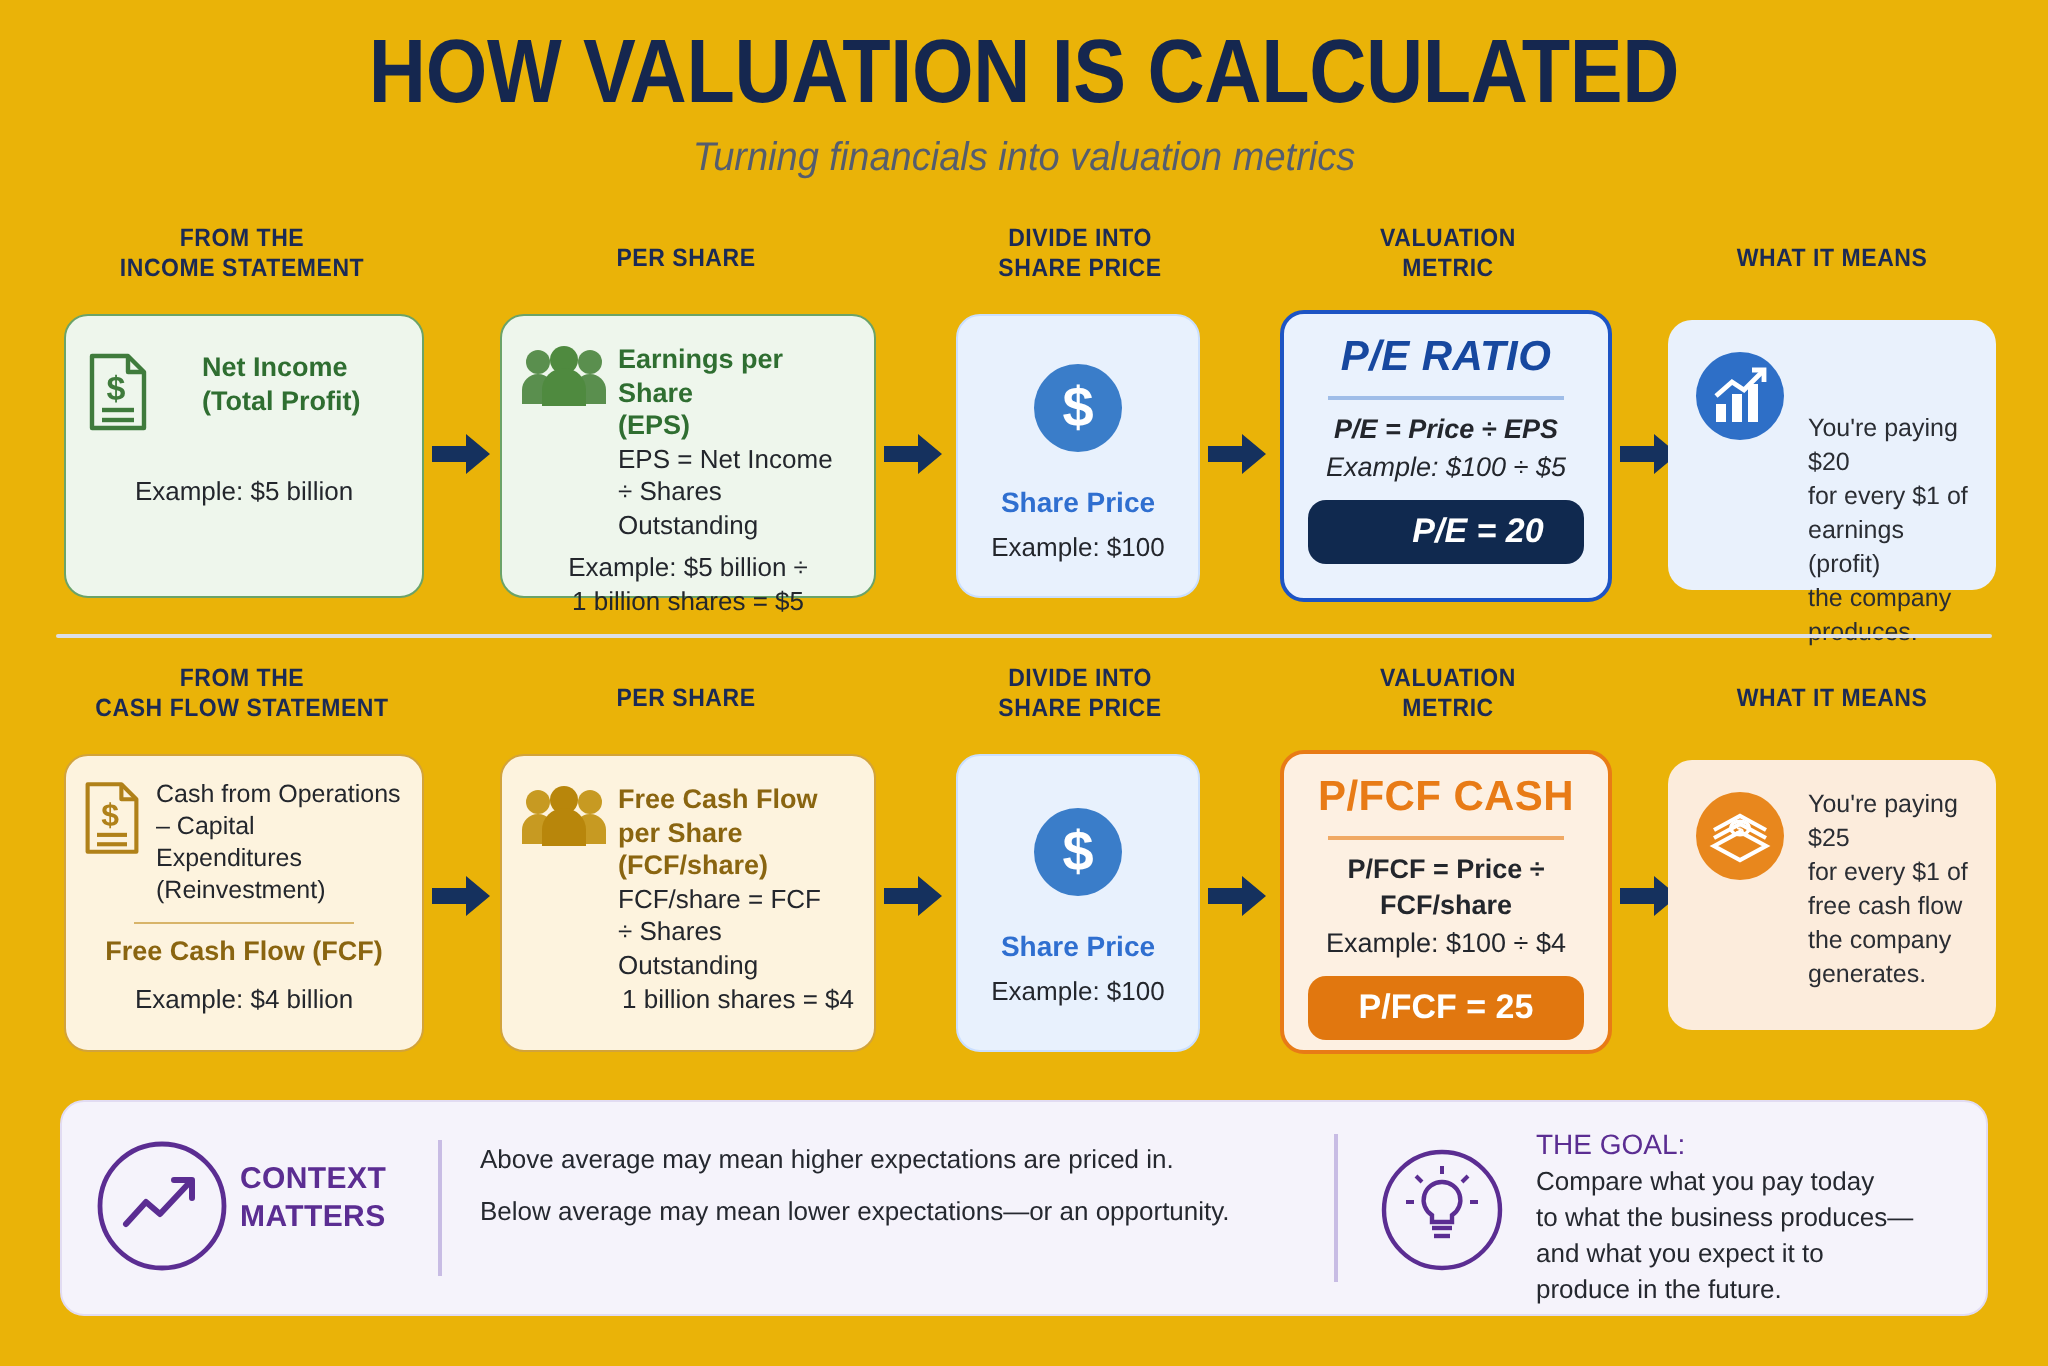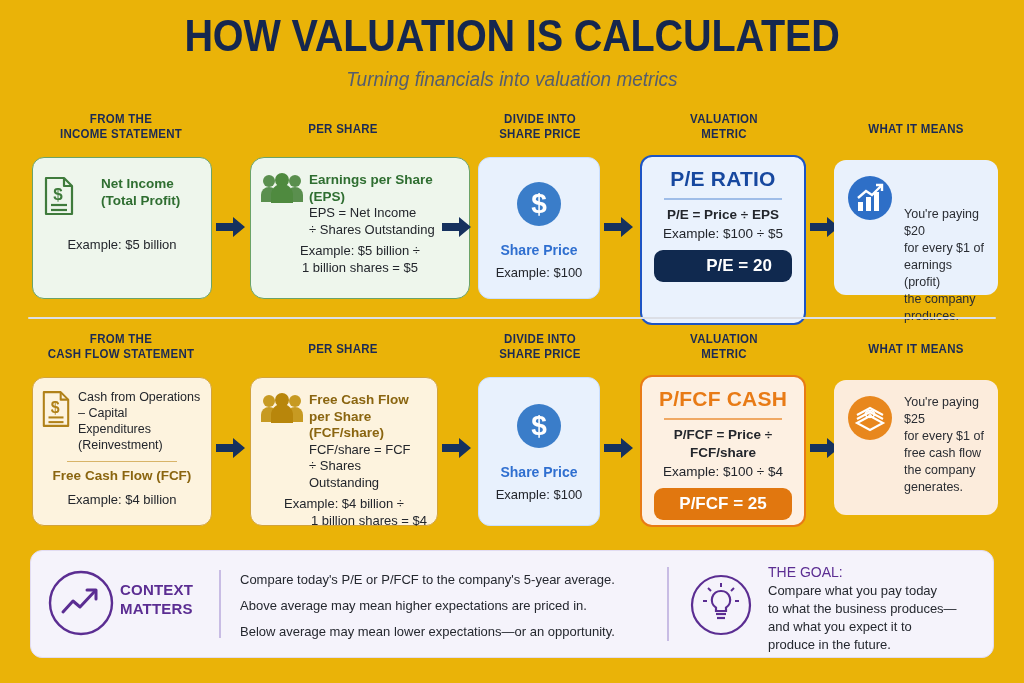--- a/index.html
+++ b/index.html
@@ -159,21 +159,21 @@
     </div>
     <div class="ex-line dark" style="text-align:center; margin-top:16px;">Example: $5 billion</div>
   </div>
 
   <span class="arrow" style="left:216px; top:216px;">
     <svg width="30" height="22" viewBox="0 0 30 22">
         <path d="M0 7 h17 v-6 l12 10 -12 10 v-6 h-17 z" fill="#15315e"></path>
       </svg>
   </span>
 
-  <div class="card card-green" style="left:250px; top:157px; width:220px; height:142px;border-radius:14px;">
+  <div class="card card-green" style="left:250px; top:157px; width:188px; height:142px;">
     <div class="rowflex" style="margin-top:4px;">
       <span style="flex:0 0 44px;">
         <svg width="42" height="32" viewBox="0 0 42 32">
           <circle cx="8" cy="9" r="6" fill="#5a8f4e"></circle>
             <circle cx="34" cy="9" r="6" fill="#5a8f4e"></circle>
           <path d="M0 30 v-7 a8 8 0 0 1 16 0 v7 z" fill="#5a8f4e"></path>
           <path d="M26 30 v-7 a8 8 0 0 1 16 0 v7 z" fill="#5a8f4e"></path>
           <circle cx="21" cy="8" r="7" fill="#4f8a3f"></circle>
           <path d="M10 31 v-8 a11 11 0 0 1 22 0 v8 z" fill="#4f8a3f"></path>
         </svg>
@@ -205,21 +205,21 @@
     <div style="text-align:center; margin-top:10px; font-weight:700; font-size:14px; color:#2f6fd0;">Share Price</div>
     <div class="ex-line dark" style="text-align:center; margin-top:6px;">Example: $100</div>
   </div>
 
   <span class="arrow" style="left:604px; top:216px;">
     <svg width="30" height="22" viewBox="0 0 30 22">
         <path d="M0 7 h17 v-6 l12 10 -12 10 v-6 h-17 z" fill="#15315e"></path>
       </svg>
   </span>
 
-  <div class="card card-pe" style="left:640px; top:155px; width:166px; height:170px; padding:10px 8px;">
+  <div class="card card-pe" style="left:640px; top:155px; width:166px; height:146px; padding:10px 8px;font-style:italic;">
     <div class="metric-title blue">P/E RATIO</div>
     <div class="metric-rule blue"></div>
     <div class="metric-body">P/E = Price ÷ EPS</div>
     <div class="metric-ex">Example: $100 ÷ $5</div>
     <div class="pill navy">P/E = 20</div>
   </div>
 
   <span class="arrow" style="left:810px; top:216px;">
     <svg width="30" height="22" viewBox="0 0 30 22">
         <path d="M0 7 h17 v-6 l12 10 -12 10 v-6 h-17 z" fill="#15315e"></path>
@@ -310,21 +310,20 @@
           <path d="M10 31 v-8 a11 11 0 0 1 22 0 v8 z" fill="#b8860b"></path>
         </svg>
       </span>
       <span style="flex:1; margin-left:4px;">
         <div class="hdr-line gld">Free Cash Flow</div>
         <div class="hdr-line gld">per Share (FCF/share)</div>
         <div class="body-line dark">FCF/share = FCF</div>
         <div class="body-line dark">÷ Shares Outstanding</div>
       </span>
     </div>
-    <div class="ex-line dark" style="text-align:center; margin-top:4px;">Example: $4 billion ÷</div>
     <div class="ex-line dark" style="text-align:right;">1 billion shares = $4</div>
   </div>
 
   <span class="arrow" style="left:442px; top:437px;">
     <svg width="30" height="22" viewBox="0 0 30 22">
         <path d="M0 7 h17 v-6 l12 10 -12 10 v-6 h-17 z" fill="#15315e"></path>
       </svg>
   </span>
 
   <div class="card card-ltblue" style="left:478px; top:377px; width:122px; height:149px;">
@@ -392,21 +391,20 @@
   </div>
 
   <div class="ctx-label">
     <div>CONTEXT</div>
     <div>MATTERS</div>
   </div>
 
   <div class="ctx-vrule" style="left:219px; top:570px; height:68px;"></div>
 
   <div class="ctx-lines">
-    <div class="ctx-line">Compare today's P/E or P/FCF to the company's 5-year average.</div>
     <div class="ctx-line">Above average may mean higher expectations are priced in.</div>
     <div class="ctx-line">Below average may mean lower expectations—or an opportunity.</div>
   </div>
 
   <div class="ctx-vrule" style="left:667px; top:567px; height:74px;"></div>
 
   <div style="position:absolute; left:690px; top:574px;">
     <svg width="62" height="62" viewBox="0 0 62 62">
       <circle cx="31" cy="31" r="29" fill="none" stroke="#5b2d92" stroke-width="2.2"></circle>
       <path d="M31 17 a9 9 0 0 0 -5 16.6 v3.4 h10 v-3.4 A9 9 0 0 0 31 17 z" fill="none" stroke="#5b2d92" stroke-width="2.2"></path>

